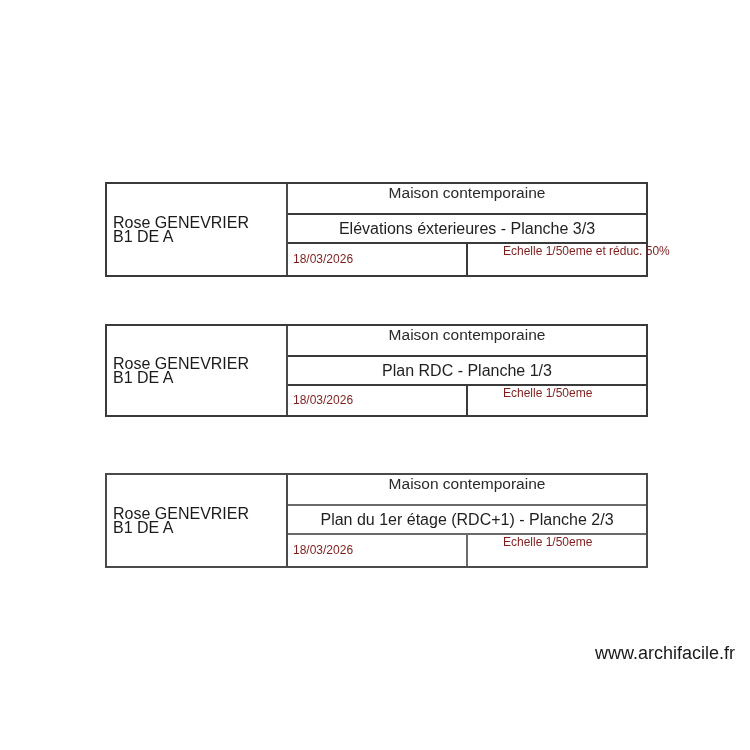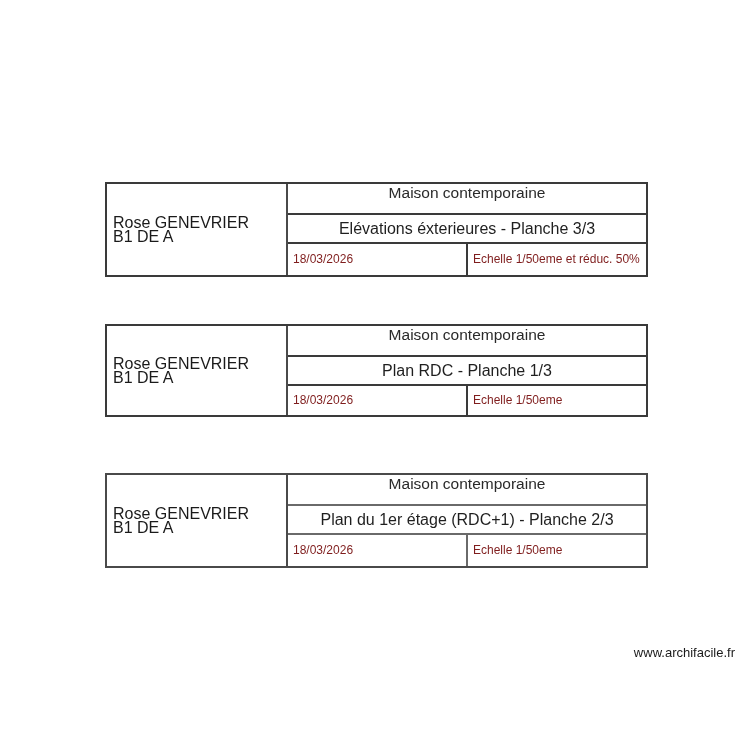--- a/index.html
+++ b/index.html
@@ -110,42 +110,42 @@
     padding-left: 5px;
     border-right: 2px solid #3a3a3a;
   }
   .cartouche.grayline .meta-date {
     border-right-color: #6a6a6a;
   }
   .meta-scale {
     box-sizing: border-box;
     flex: 1 1 auto;
     display: flex;
-    align-items: center;
     padding-left: 5px;
     min-width: 0;
+    margin-left: 30px;
   }
   .meta-text {
     font-size: 12px;
     line-height: 15px;
     color: #7f1d1d;
     white-space: nowrap;
   }
 
   
   #cartouche-0 { left: 105px; top: 182px;  width: 543px; height: 95px; }
   #cartouche-1 { left: 105px; top: 324px;  width: 543px; height: 93px; }
   #cartouche-2 { left: 105px; top: 473px;  width: 543px; height: 95px; }
 
   
   .watermark {
     position: absolute;
     right: 15px;
     top: 645px;
-    font-size: 13px;
+    font-size: 18px;
     line-height: 16px;
     color: #1a1a1a;
     white-space: nowrap;
   }
 </style>
 </head>
 <body>
 
 <div class="sheet">
 

